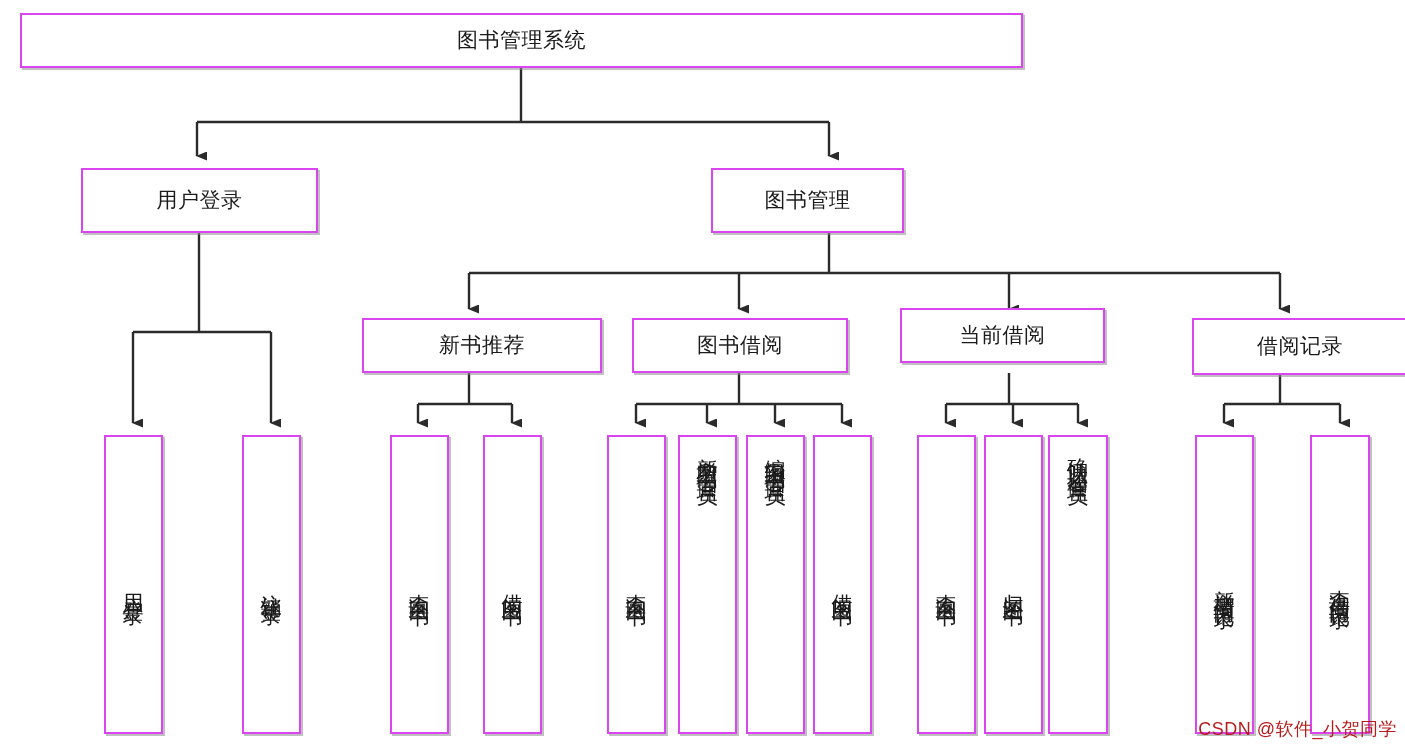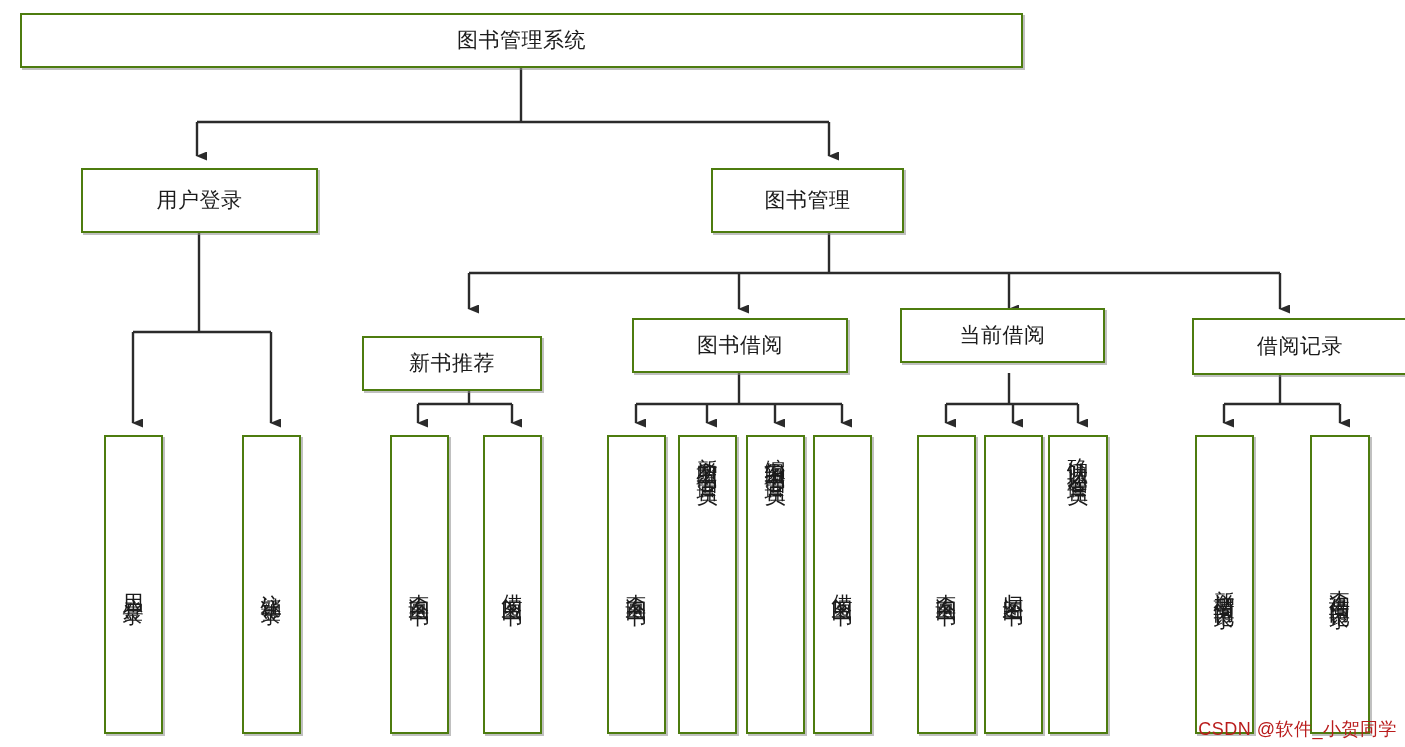--- a/index.html
+++ b/index.html
@@ -21,21 +21,21 @@
     position: absolute;
     left: 0;
     top: 0;
     width: 1405px;
     height: 747px;
   }
   .node-box {
     position: absolute;
     box-sizing: border-box;
     background: #ffffff;
-    border: 2px solid #4d7c0f;
+    border: 2px solid #d946ef;
     box-shadow: 2px 2px 0 rgba(140,140,140,0.55);
     display: flex;
     align-items: center;
     justify-content: center;
     overflow: hidden;
   }
   .node-label {
     color: #1b1b1b;
     font-size: 21px;
     line-height: 1.15;
@@ -131,21 +131,21 @@
     <span class="node-label">图书管理系统</span>
   </div>
 
   <div class="node-box" style="left:81px; top:168px; width:237px; height:65px;">
     <span class="node-label">用户登录</span>
   </div>
   <div class="node-box" style="left:711px; top:168px; width:193px; height:65px;">
     <span class="node-label">图书管理</span>
   </div>
 
-  <div class="node-box" style="left:362px; top:336px; width:180px; height:55px;">
+  <div class="node-box" style="left:362px; top:318px; width:240px; height:55px;">
     <span class="node-label">新书推荐</span>
   </div>
   <div class="node-box" style="left:632px; top:318px; width:216px; height:55px;">
     <span class="node-label">图书借阅</span>
   </div>
   <div class="node-box" style="left:900px; top:308px; width:205px; height:55px;">
     <span class="node-label">当前借阅</span>
   </div>
   <div class="node-box" style="left:1192px; top:318px; width:216px; height:57px;">
     <span class="node-label">借阅记录</span>

